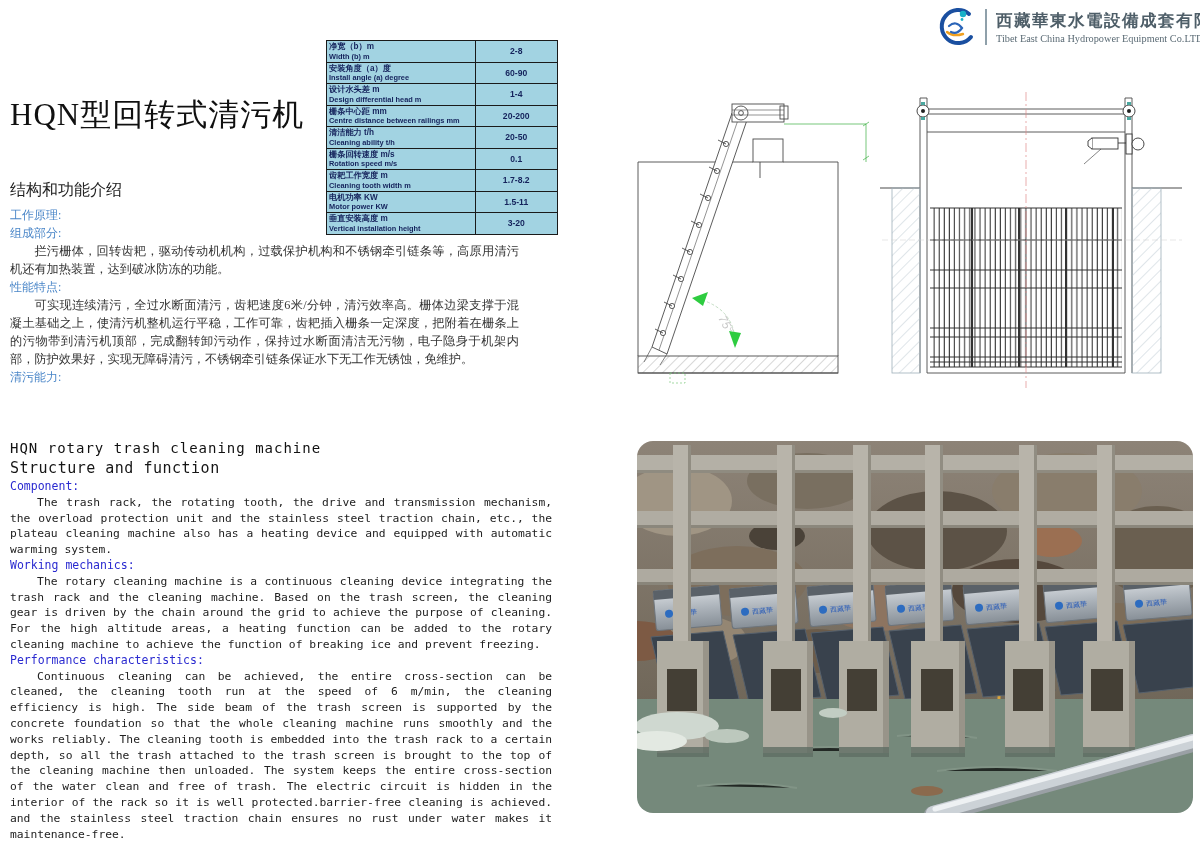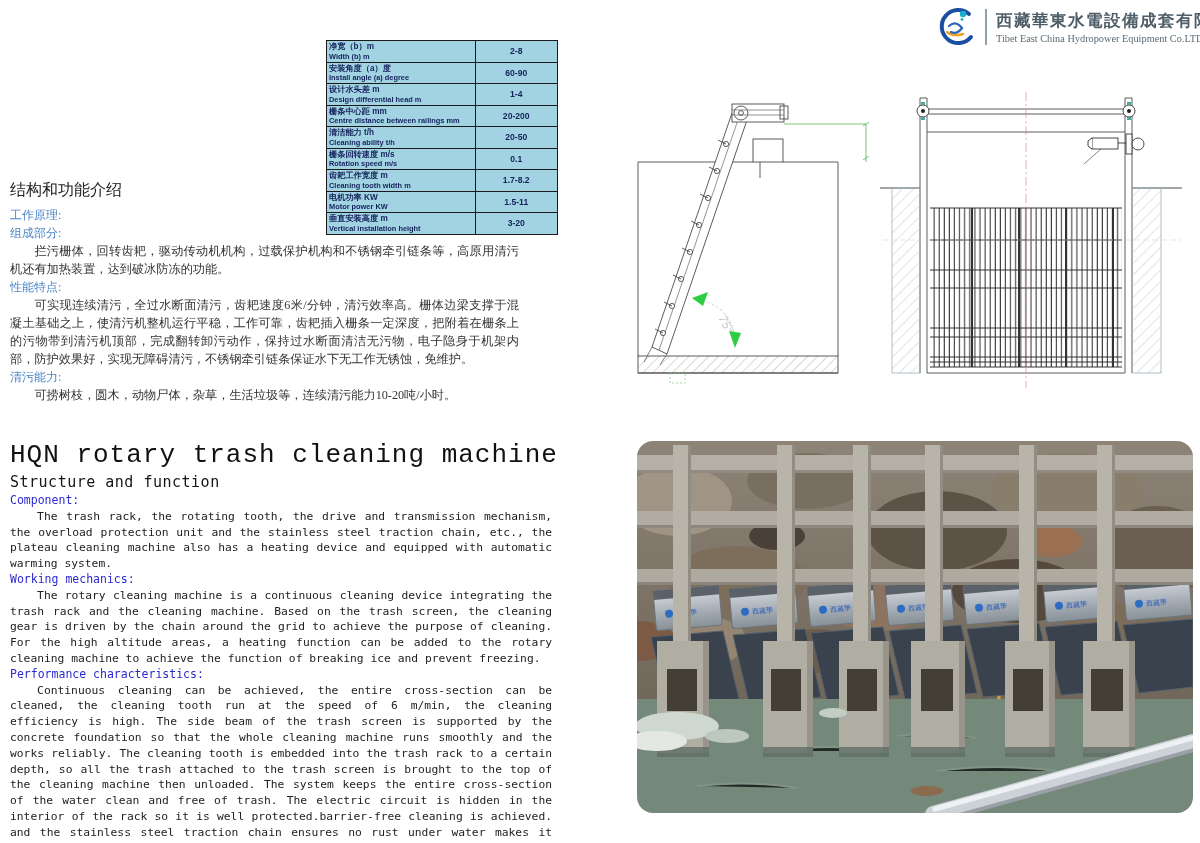--- a/index.html
+++ b/index.html
@@ -22,21 +22,21 @@
   
   .spec-table { position:absolute; top:40px; left:326px; width:232px; border-collapse:collapse; }
   .spec-table td { border:1px solid #1a1a1a; background:#a2d3e2; color:#15235c; vertical-align:middle; padding:1px 2px; }
   .spec-table .param { width:126px; }
   .spec-table .param .zh-line { font-size:8.2px; font-weight:bold; line-height:9.5px; }
   .spec-table .param .en-line { font-size:7.4px; font-weight:bold; line-height:9px; }
   .spec-table .val { width:70px; text-align:center; font-size:8.6px; font-weight:bold; }
 
   
   .en-section { position:absolute; top:440px; left:10px; width:542px; font-family:"DejaVu Sans Mono","Liberation Mono",monospace; }
-  .en-title { font-weight:normal; font-size:26px; color:#111; letter-spacing:1px; white-space:nowrap;font-family:Liberation Mono, monospace; }
+  .en-title { font-weight:normal; font-size:14px; color:#111; letter-spacing:1px; white-space:nowrap; }
   .en-subtitle { font-weight:normal; font-size:15px; color:#161616; margin:3px 0 2px 0; letter-spacing:0.5px; }
   .en-section .lbl { color:#2a2ad0; font-size:11.5px; line-height:15.8px; }
   .en-section p { font-size:11.3px; line-height:15.8px; color:#222; text-align:justify; text-indent:2.4em; }
 
   
   .fig-side  { position:absolute; left:614px; top:84px; }
   .fig-front { position:absolute; left:876px; top:90px; }
   .photo-wrap { position:absolute; left:637px; top:441px; width:556px; height:372px; border-radius:16px; overflow:hidden; }
 </style>
 </head>
@@ -52,20 +52,21 @@
       <circle cx="30" cy="8" r="3.2" fill="#18b0c8"></circle>
       <circle cx="29" cy="13.5" r="1.4" fill="#18b0c8"></circle>
     </svg>
     <div class="brand-divider"></div>
     <div class="brand-text">
       <div class="brand-zh">西藏華東水電設備成套有限公司</div>
       <div class="brand-en">Tibet East China Hydropower Equipment Co.LTD</div>
     </div>
   </header>
 
+  <h1 class="zh-title">HQN型回转式清污机</h1>
   <h2 class="zh-heading">结构和功能介绍</h2>
 
   <table class="spec-table">
     <tbody>
       <tr>
         <td class="param">
             <div class="zh-line">净宽（b）m</div>
             <div class="en-line">Width (b) m</div>
           </td>
         <td class="val">2-8</td>
@@ -136,21 +137,20 @@
     <div>
       <div class="lbl">组成部分:</div>
       <p>拦污栅体，回转齿耙，驱动传动机机构，过载保护机构和不锈钢牵引链条等，高原用清污机还有加热装置，达到破冰防冻的功能。</p>
     </div>
     <div>
       <div class="lbl">性能特点:</div>
       <p>可实现连续清污，全过水断面清污，齿耙速度6米/分钟，清污效率高。栅体边梁支撑于混凝土基础之上，使清污机整机运行平稳，工作可靠，齿耙插入栅条一定深度，把附着在栅条上的污物带到清污机顶部，完成翻转卸污动作，保持过水断面清洁无污物，电子隐身于机架内部，防护效果好，实现无障碍清污，不锈钢牵引链条保证水下无工作无锈蚀，免维护。</p>
     </div>
     <div>
       <div class="lbl">清污能力:</div>
-      <p>可捞树枝，圆木，动物尸体，杂草，生活垃圾等，连续清污能力10-20吨/小时。</p>
     </div>
   </div>
 
   <div class="en-section">
     <h2 class="en-title">HQN rotary trash cleaning machine</h2>
     <h3 class="en-subtitle">Structure and function</h3>
     <div>
       <div class="lbl">Component:</div>
       <p>The trash rack, the rotating tooth, the drive and transmission mechanism, the overload protection unit and the stainless steel traction chain, etc., the plateau cleaning machine also has a heating device and equipped with automatic warming system.</p>
     </div>

